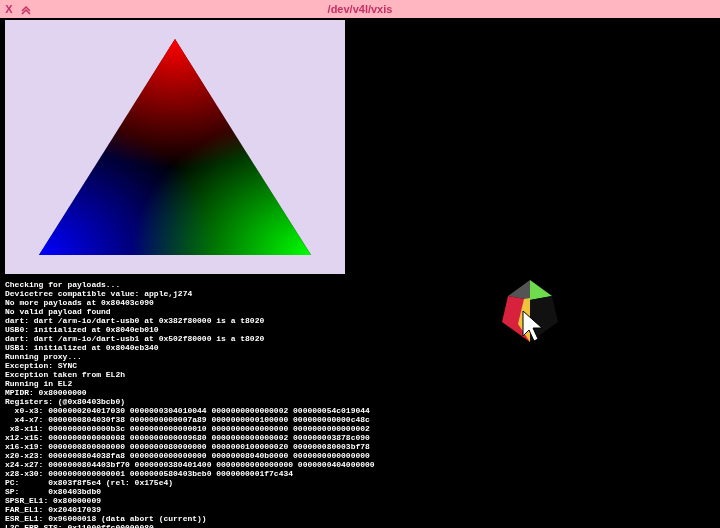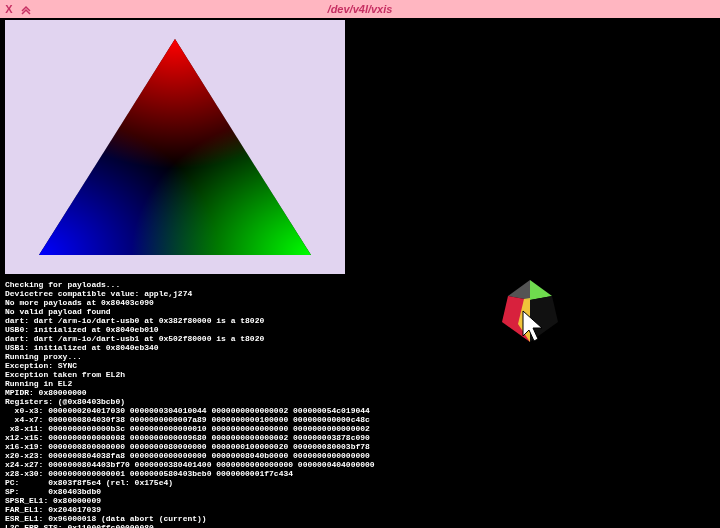--- a/index.html
+++ b/index.html
@@ -1,19 +1,19 @@
 <!DOCTYPE html>
 <html><head>
 <meta charset="utf-8">
 <style>
   html,body{margin:0;padding:0;width:720px;height:528px;background:#000;overflow:hidden;font-family:sans-serif}
   .titlebar{height:18px;background:#ffb6c1;display:flex;align-items:center;position:relative;font-size:11px;font-weight:bold;color:#c62f62}
   .titlebar .close{width:16px;height:16px;display:flex;align-items:center;justify-content:center;margin-left:1px}
   .titlebar .handle{width:16px;height:16px;display:flex;align-items:center;justify-content:center;margin-left:1px}
-  .titlebar .title{position:absolute;left:50%;transform:translateX(-50%);font-style:italic}
+  .titlebar .title{position:absolute;left:50%;transform:translateX(-50%);}
   .content{position:relative;width:592px;height:510px;background:#000}
   .panel-left{position:absolute;left:5px;top:2px;width:340px;height:254px;background:#e1d4f0;display:flex;align-items:center;justify-content:center}
   .tri{width:280px;height:224px}
   .console{position:absolute;left:5px;top:262px;right:4px;color:#fff;font-family:'Courier New',monospace;font-size:8px;font-weight:bold;line-height:9px;white-space:pre}
   .logo{position:absolute;left:500px;top:260px;width:60px;height:70px}
   .cursor{position:absolute;left:522px;top:292px;width:24px;height:34px}
 </style>
 </head>
 <body>
 

